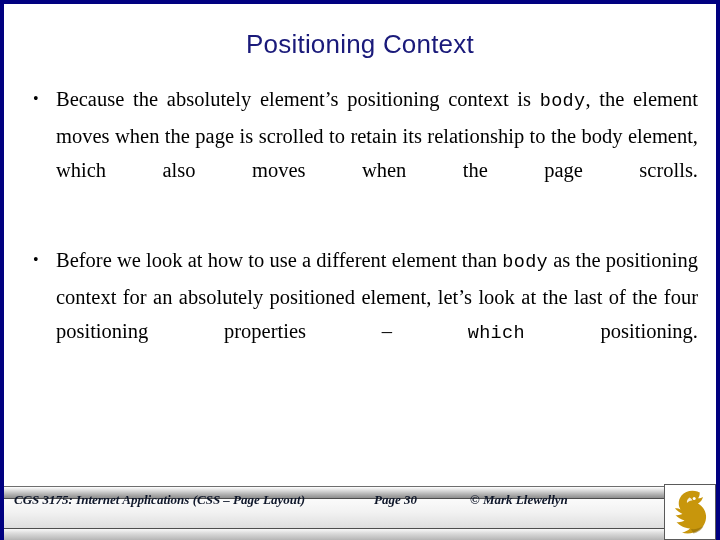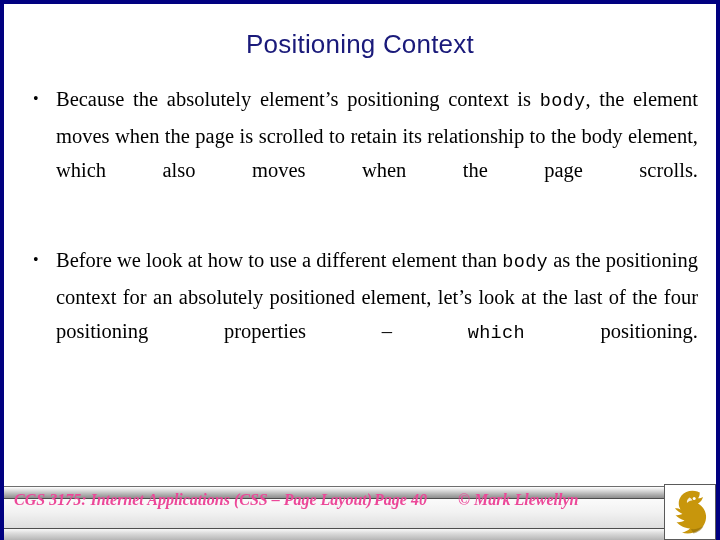--- a/index.html
+++ b/index.html
@@ -131,31 +131,31 @@
     right: 0;
     height: 29px;
     border-top: 1px solid #4d4d4d;
     border-bottom: 1px solid #4d4d4d;
     background: linear-gradient(to bottom, #fbfbfb 0%, #f2f2f2 45%, #dedede 100%);
   }
 
   .footer-text {
     position: absolute;
     top: 6px;
-    color: #ec4899;
+    color: #0f172a;
     font-family: "Liberation Serif", serif;
     font-style: italic;
     font-weight: bold;
-    font-size: 16px;
+    font-size: 13px;
     line-height: 16px;
     white-space: nowrap;
   }
   .footer-course { left: 10px; }
   .footer-page   { left: 370px; }
-  .footer-author { left: 454px; }
+  .footer-author { left: 466px; }
 
   
   .logo-box {
     position: absolute;
     left: 660px;
     top: -2px;
     width: 52px;
     height: 56px;
     background: #ffffff;
     border: 1px solid #5a5a5a;
@@ -190,21 +190,21 @@
 
   </div>
 
   <div class="footer">
     <div class="footer-band band-top"></div>
     <div class="footer-band band-bottom"></div>
 
     <div class="footer-bar"></div>
 
     <div class="footer-text footer-course">CGS 3175: Internet Applications (CSS – Page Layout)</div>
-    <div class="footer-text footer-page">Page 40</div>
+    <div class="footer-text footer-page">Page 30</div>
     <div class="footer-text footer-author">© Mark Llewellyn</div>
 
     <div class="logo-box">
       <svg width="48" height="52" viewBox="0 0 48 52" aria-hidden="true">
         <g>
           <path d="M30.5 5.5 C25 3.5 18 5 14.5 9.5 C11 14 11 19.5 13.5 23.5
                    C11.5 22.5 9.5 22 8 22.5 C10 24.5 12.5 26.5 15.5 28
                    C13 29 10.5 29.5 8.5 29 C10.5 31.5 14 33.5 17.5 34.5
                    C15 36 12 36.5 9.5 36 C12.5 39.5 17.5 42 23 42.5
                    C21 44.5 18 46 15 46.5 C20 48.5 27 47.5 32 44

